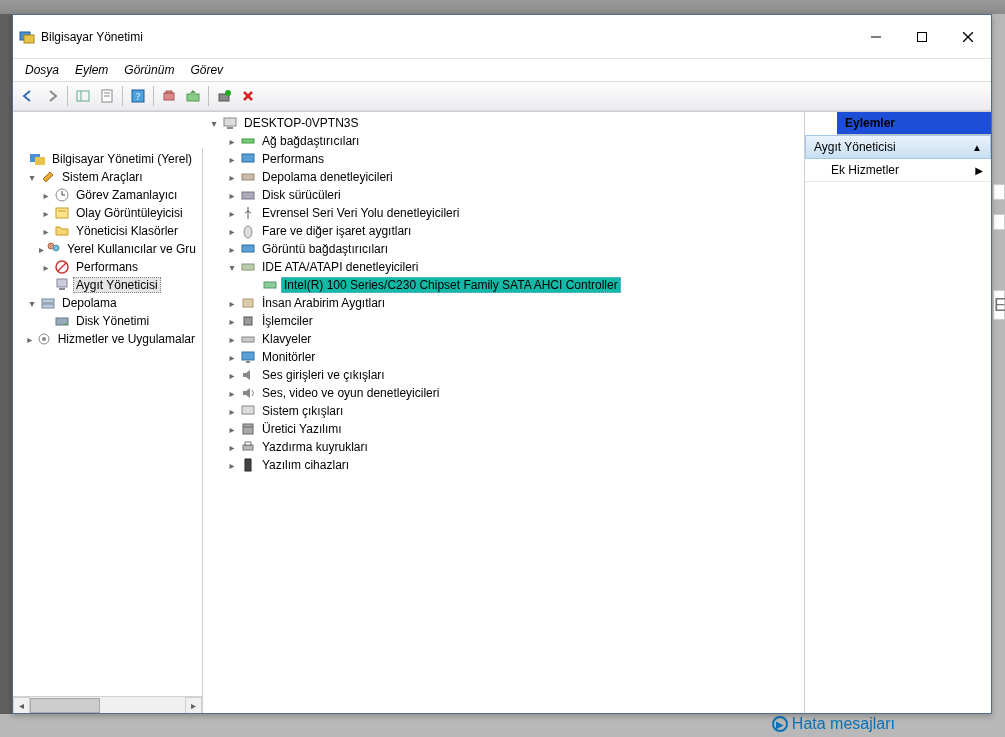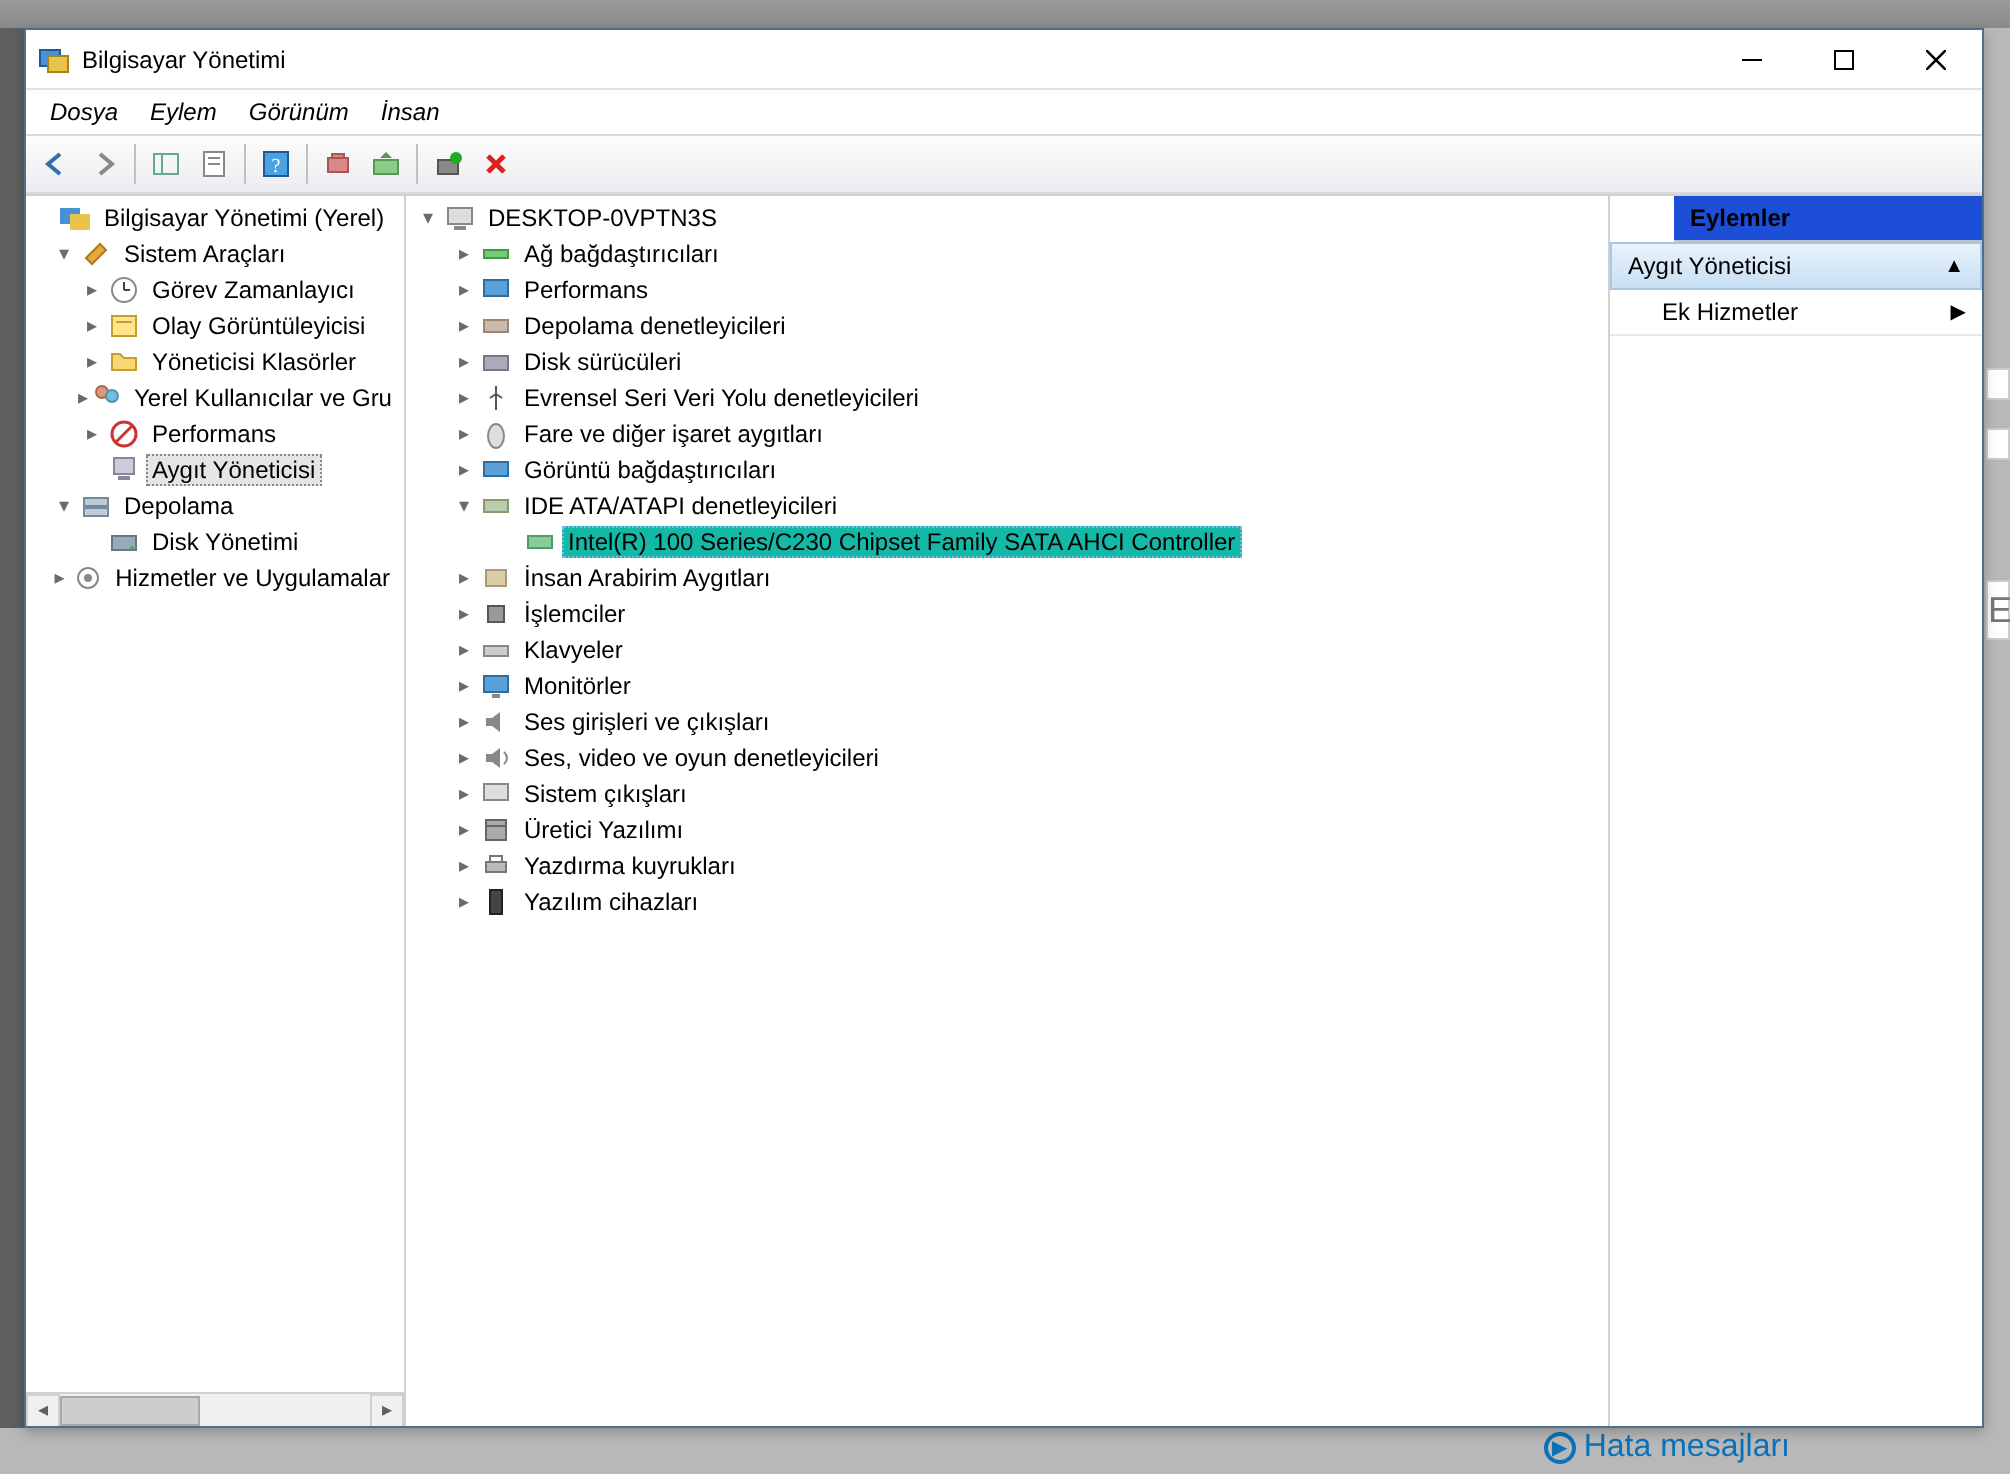--- a/index.html
+++ b/index.html
@@ -17,21 +17,21 @@
     left: 12px; top: 14px;
     width: 980px; height: 700px;
     background: #fff;
     border: 1px solid #4f6f8f;
     display: flex;
     flex-direction: column;
     box-shadow: 0 2px 6px rgba(0,0,0,.25);
   }
   
   .titlebar {
-    height: 30px;
+    height: 44px;
     display: flex;
     align-items: center;
     padding-left: 6px;
     background: #fff;
     border-bottom: 1px solid #e1e1e1;
   }
   .titlebar .app-icon {
     width: 16px; height: 16px;
     margin-right: 6px;
     display: inline-block;
@@ -72,21 +72,21 @@
   }
   
   .main {
     flex:1; display:flex; border-top:1px solid #d0d0d0; min-height:0;
   }
   .panel {
     background:#fff;
     overflow:hidden;
     display:flex; flex-direction:column;
   }
-  .left-panel { width: 190px; border-right:1px solid #d0d0d0; }
+  .left-panel { width: 190px; border-right:1px solid #d0d0d0;margin-top:36px; }
   .center-panel { flex:1; border-right:1px solid #d0d0d0; }
   .right-panel { width:186px; }
   
   .tree { flex:1; overflow:auto; padding:2px 0; }
   .tree-row {
     display:flex; align-items:center;
     height:18px; white-space:nowrap;
     padding-right:4px;
     cursor:default;
   }
@@ -202,21 +202,21 @@
           <line x1="0" y1="0" x2="10" y2="10" stroke="currentColor" stroke-width="1.3"></line>
           <line x1="10" y1="0" x2="0" y2="10" stroke="currentColor" stroke-width="1.3"></line>
         </svg>
     </div>
   </div>
 
   <div class="menubar">
     <div class="menu-item">Dosya</div>
     <div class="menu-item">Eylem</div>
     <div class="menu-item">Görünüm</div>
-    <div class="menu-item">İnsan</div>
+    <div class="menu-item">Görev</div>
   </div>
 
   <div class="toolbar">
     <div class="tool-btn">
         <svg width="14" height="14">
           <path d="M9 2 L3 7 L9 12" fill="none" stroke="#2f6fb0" stroke-width="2"></path>
         </svg>
       </div>
     <div class="tool-btn">
         <svg width="14" height="14">

